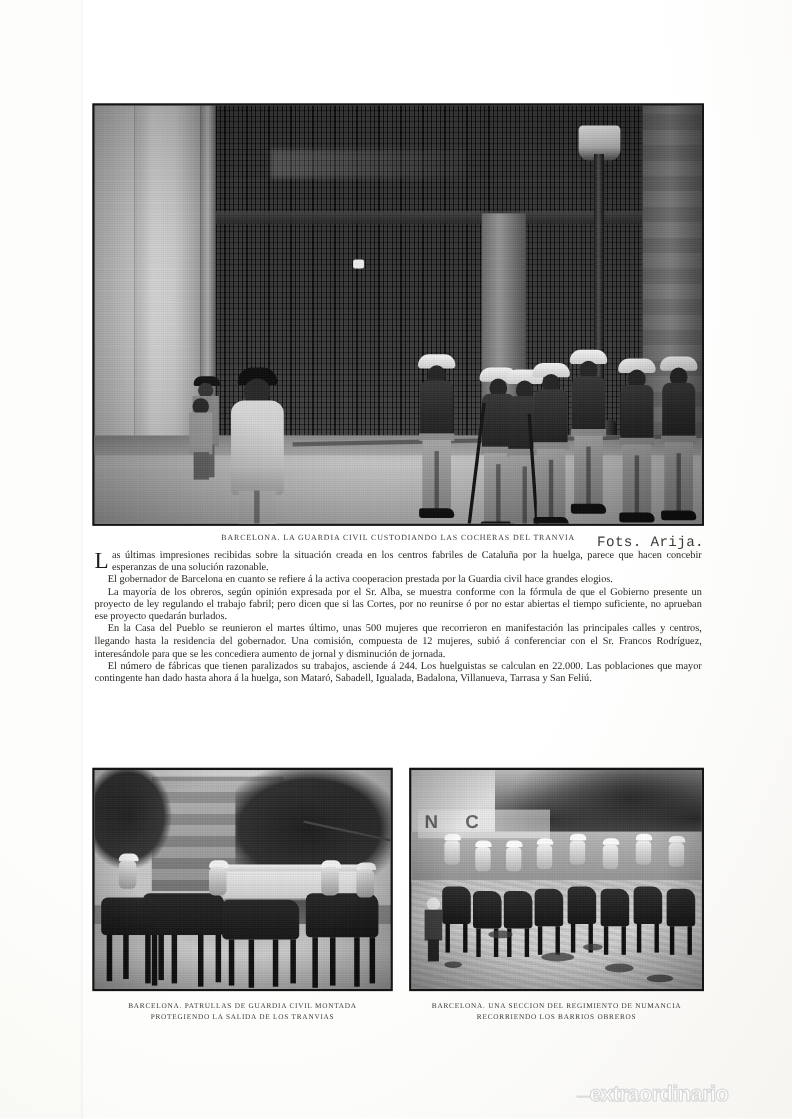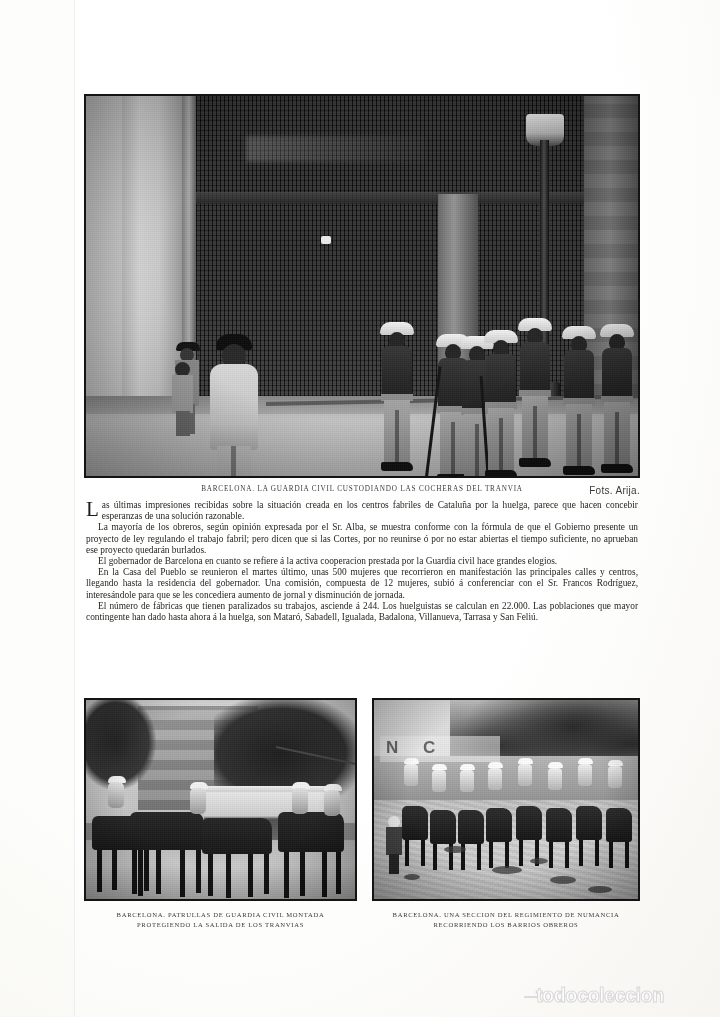--- a/index.html
+++ b/index.html
@@ -341,22 +341,22 @@
     position:absolute; left:84px; top:485px; width:556px;
     display:flex; align-items:baseline; justify-content:center;
   }
   .cap-line {
     font-family:"Liberation Serif", serif;
     font-size:7.2px; letter-spacing:.8px; color:#3b3a37;
     text-transform:uppercase; white-space:nowrap;
   }
   #photo-credit {
     position:absolute; right:0; top:0;
-    font-family:Liberation Sans, sans-serif;
-    font-size:10px; color:#3b3a37; letter-spacing:.3px;
+    font-family:Liberation Mono, monospace;
+    font-size:13px; color:#3b3a37; letter-spacing:.3px;
   }
 
   #article {
     position:absolute; left:86px; top:500px; width:552px;
     font-family:"Liberation Serif", serif;
     font-size:9.35px;
     line-height:11.2px;
     color:#26251f;
     text-align:justify;
     text-justify: inter-word;
@@ -512,22 +512,22 @@
 
 <div id="caption-top">
   <span class="cap-line">BARCELONA. LA GUARDIA CIVIL CUSTODIANDO LAS COCHERAS DEL TRANVIA</span>
   <span id="photo-credit">Fots. Arija.</span>
 </div>
 
 <div id="article">
   <p class="first">
     <span class="dropcap">L</span><span>as últimas impresiones recibidas sobre la situación creada en los centros fabriles de Cataluña por la huelga, parece que hacen concebir esperanzas de una solución razonable.</span>
   </p>
+  <p>El gobernador de Barcelona en cuanto se refiere á la activa cooperacion prestada por la Guardia civil hace grandes elogios.</p>
   <p>La mayoría de los obreros, según opinión expresada por el Sr. Alba, se muestra conforme con la fórmula de que el Gobierno presente un proyecto de ley regulando el trabajo fabril; pero dicen que si las Cortes, por no reunirse ó por no estar abiertas el tiempo suficiente, no aprueban ese proyecto quedarán burlados.</p>
-  <p>El gobernador de Barcelona en cuanto se refiere á la activa cooperacion prestada por la Guardia civil hace grandes elogios.</p>
   <p>En la Casa del Pueblo se reunieron el martes último, unas 500 mujeres que recorrieron en manifestación las principales calles y centros, llegando hasta la residencia del gobernador. Una comisión, compuesta de 12 mujeres, subió á conferenciar con el Sr. Francos Rodríguez, interesándole para que se les concediera aumento de jornal y disminución de jornada.</p>
   <p>El número de fábricas que tienen paralizados su trabajos, asciende á 244. Los huelguistas se calculan en 22.000. Las poblaciones que mayor contingente han dado hasta ahora á la huelga, son Mataró, Sabadell, Igualada, Badalona, Villanueva, Tarrasa y San Feliú.</p>
 </div>
 
 <div class="photo" id="photo-bl">
   <div class="scene">
     <div id="bl-sky"></div>
     <div id="bl-building"></div>
     <div id="bl-tree-left"></div>
     <div id="bl-tree-right"></div>
@@ -661,13 +661,13 @@
 <div class="bottom-caption" id="caption-bl">
   <div>BARCELONA. PATRULLAS DE GUARDIA CIVIL MONTADA</div>
   <div>PROTEGIENDO LA SALIDA DE LOS TRANVIAS</div>
 </div>
 <div class="bottom-caption" id="caption-br">
   <div>BARCELONA. UNA SECCION DEL REGIMIENTO DE NUMANCIA</div>
   <div>RECORRIENDO LOS BARRIOS OBREROS</div>
 </div>
 
 <div id="watermark-dash"></div>
-<div id="watermark">todocoleccion</div>
+<div id="watermark">extraordinario</div>
 
 </body></html>

